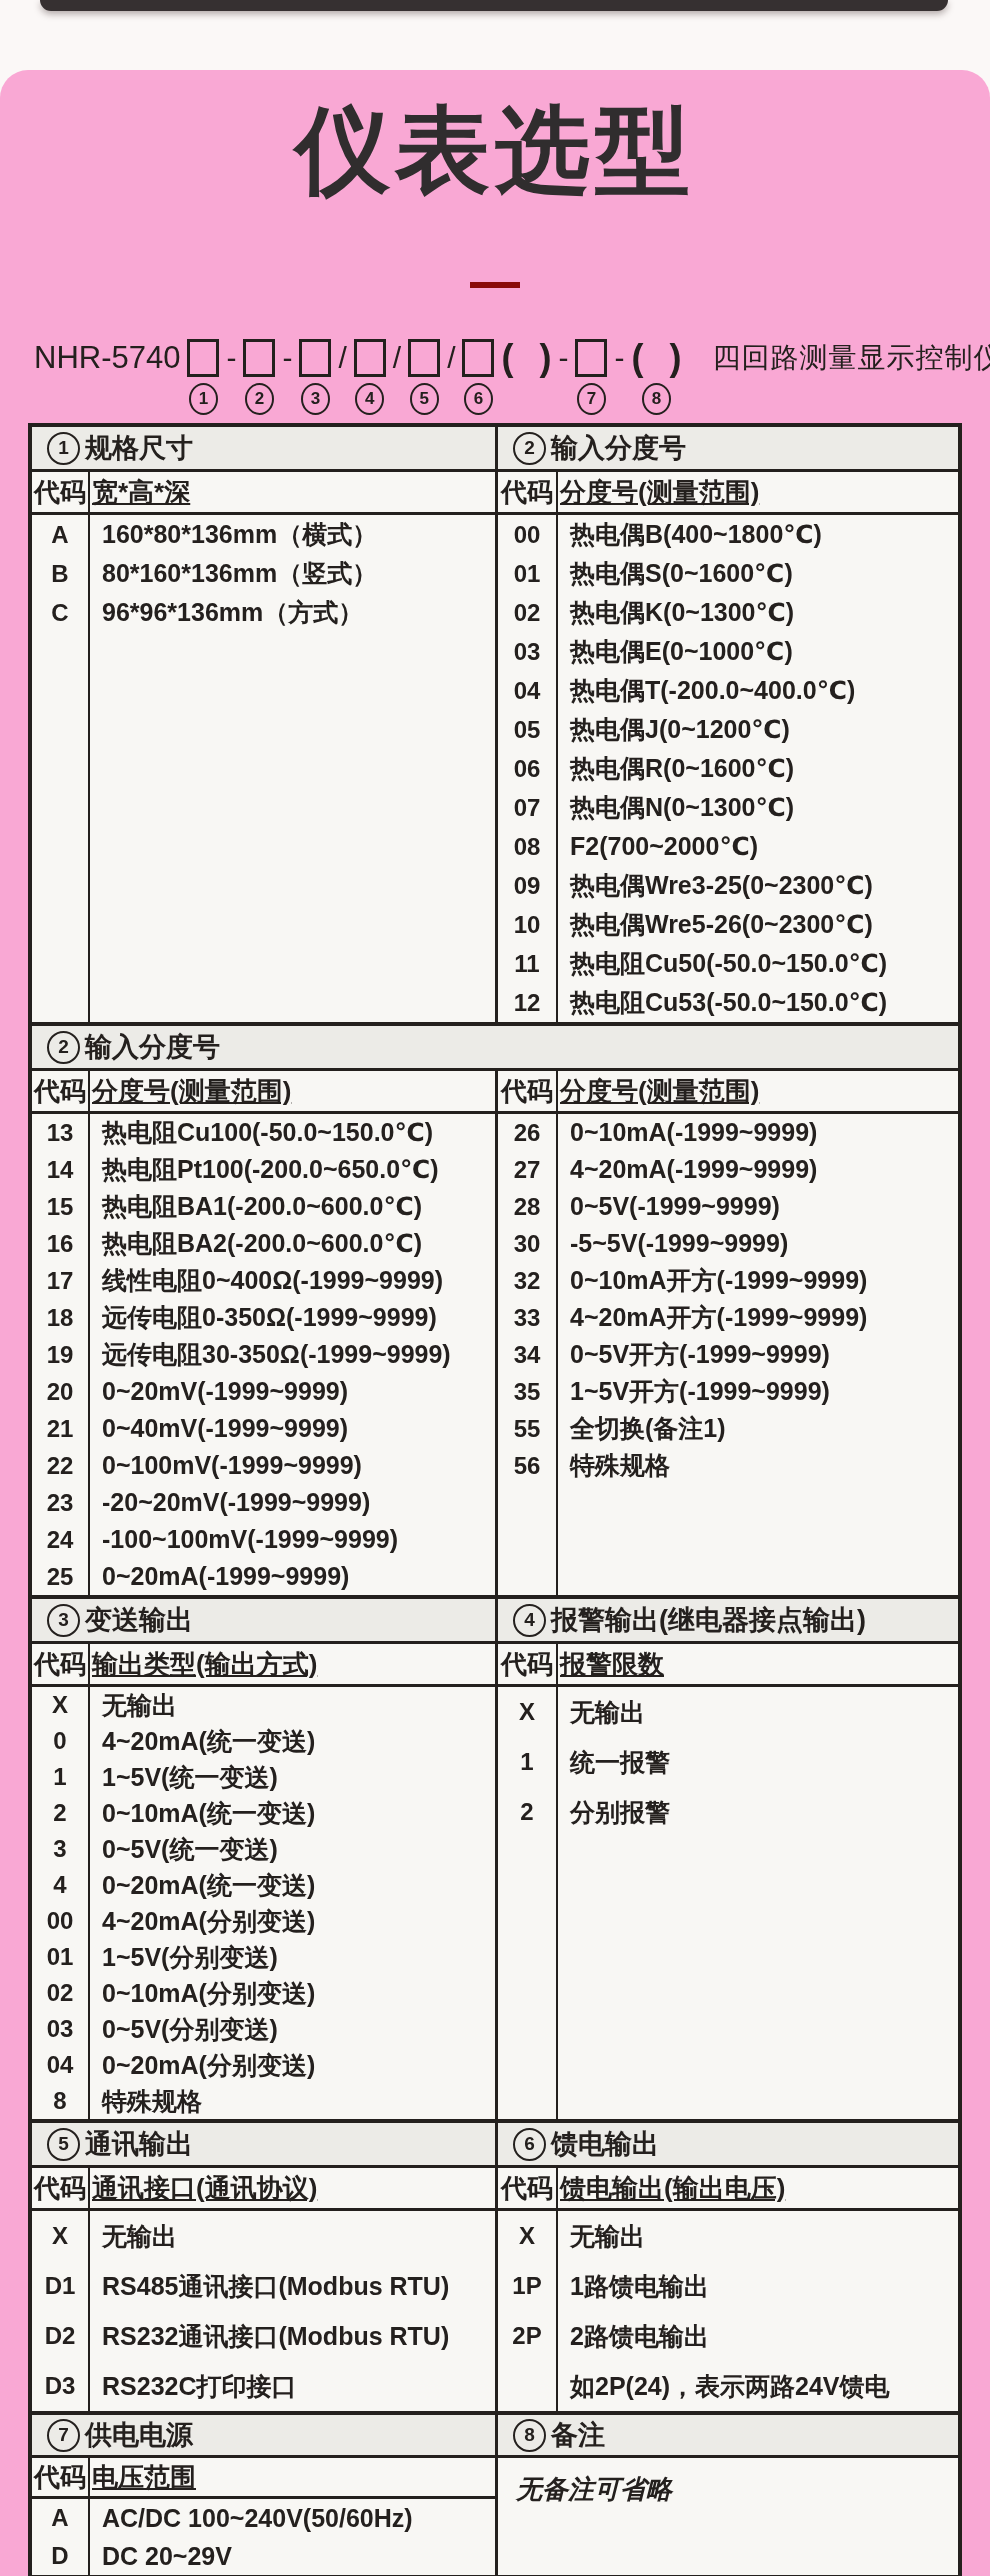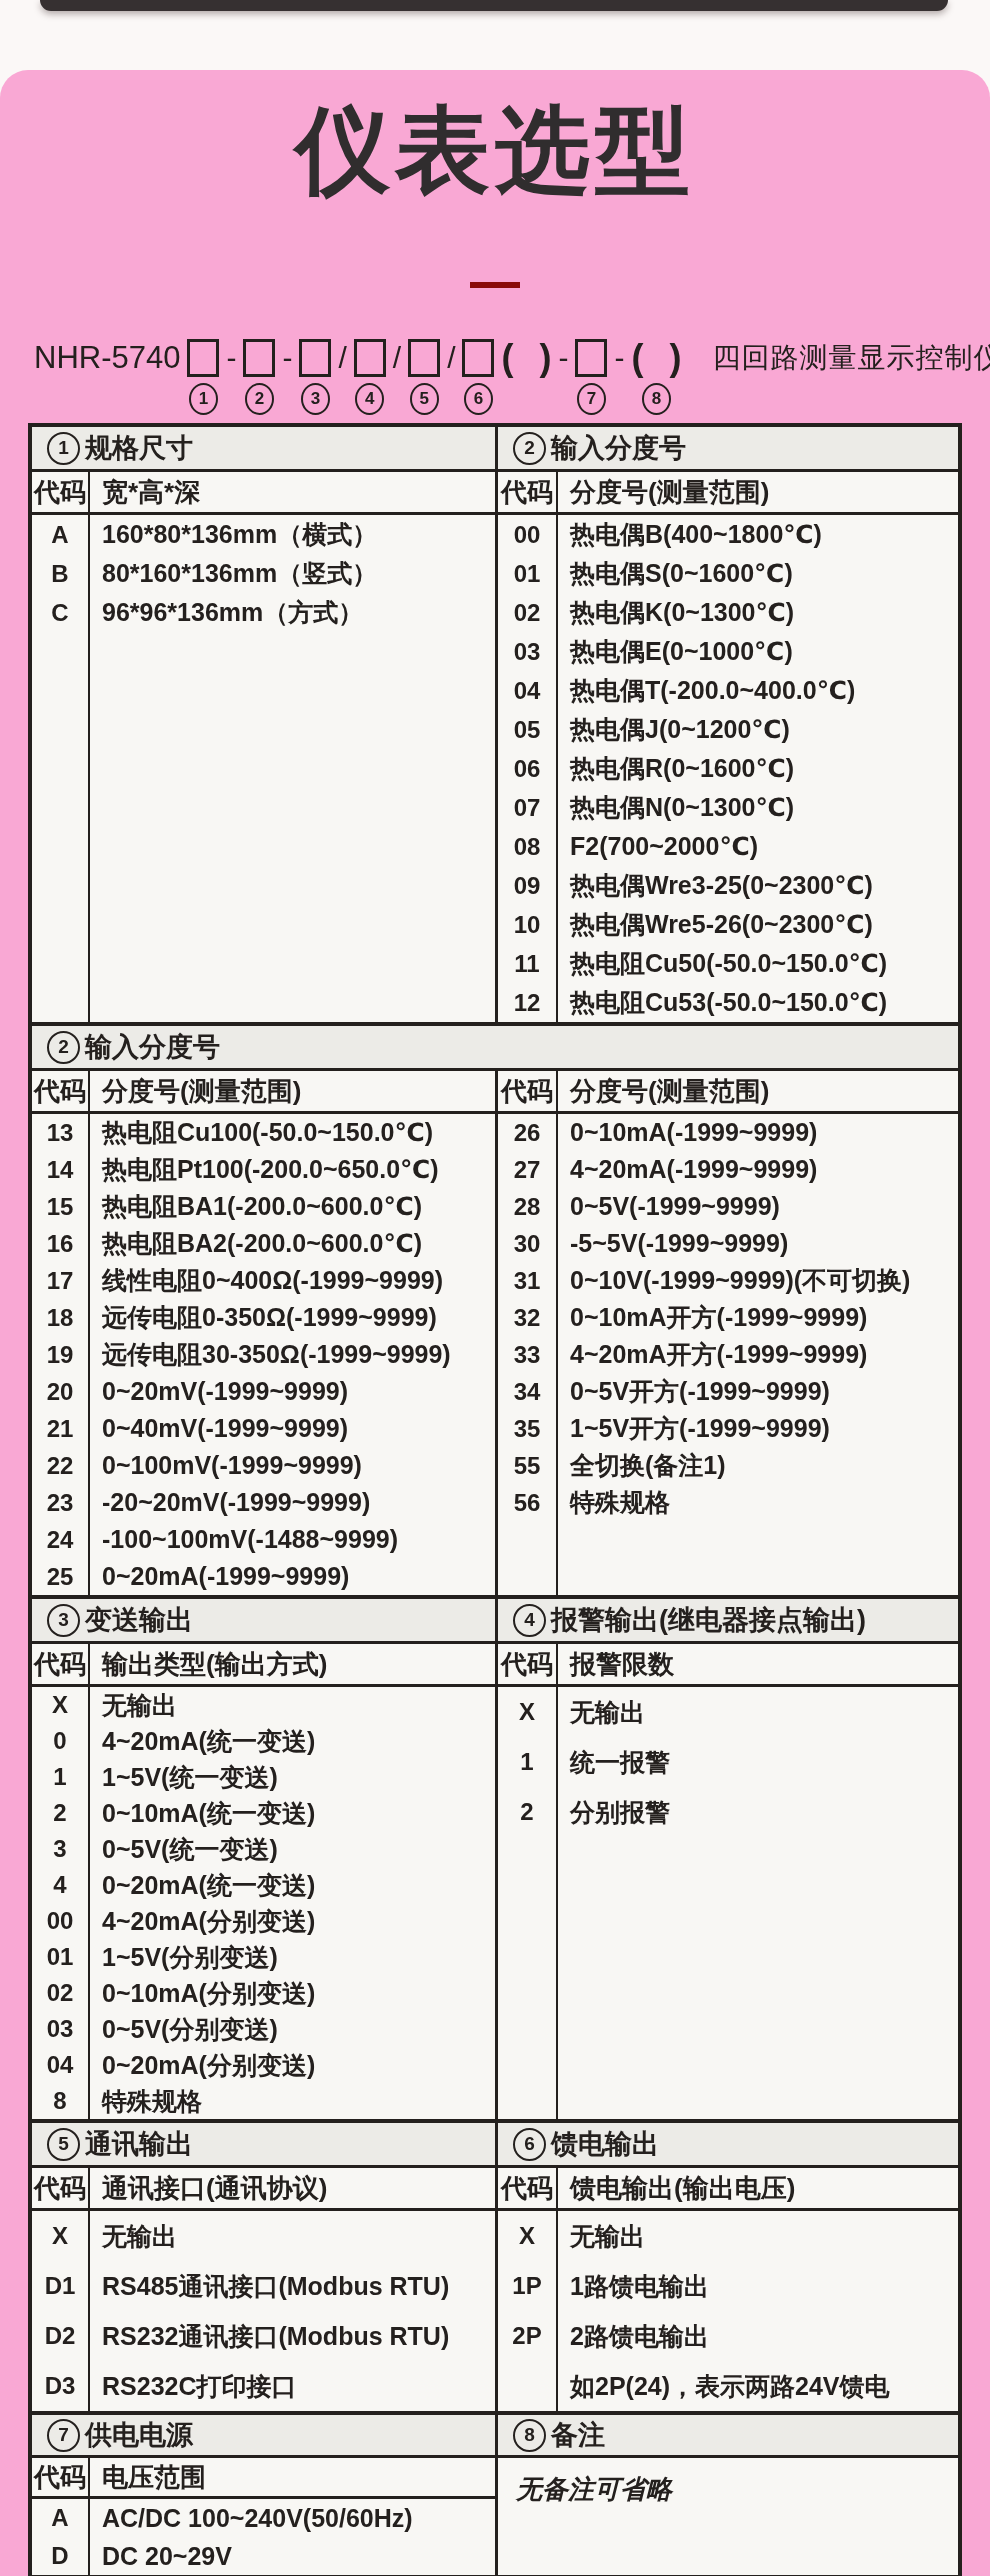--- a/index.html
+++ b/index.html
@@ -61,21 +61,21 @@
   }
   .colhead{
     height:40px;display:flex;align-items:stretch;
     border-bottom:3px solid #24201e;font-size:26px;font-weight:700;white-space:nowrap;
   }
   .colhead.small{height:38px;}
   .code-h{
     width:var(--cw,56px);flex:none;border-right:2px solid #24201e;
     display:flex;align-items:center;justify-content:center;
   }
-  .label-h{display:flex;align-items:center;padding-left:12px;min-width:0;}
+  .label-h{display:flex;align-items:center;padding-left:2px;min-width:0;text-decoration:underline;}
   .rows{position:relative;flex:1;}
   .rows::before{
     content:"";position:absolute;top:0;bottom:0;left:var(--cw,56px);
     width:2px;background:#24201e;
   }
   .row{height:var(--rh,40px);display:flex;align-items:center;font-size:25px;font-weight:700;white-space:nowrap;}
   .row .code{width:var(--cw,56px);flex:none;text-align:center;font-size:24px;}
   .row .label{flex:1;padding-left:14px;min-width:0;}
   .note{padding:14px 0 0 18px;font-size:26px;font-weight:700;font-style:italic;}
 </style>
@@ -372,21 +372,21 @@
                 <span class="label">0~100mV(-1999~9999)</span>
               </div>
 
               <div class="row">
                 <span class="code">23</span>
                 <span class="label">-20~20mV(-1999~9999)</span>
               </div>
 
               <div class="row">
                 <span class="code">24</span>
-                <span class="label">-100~100mV(-1488~9999)</span>
+                <span class="label">-100~100mV(-1999~9999)</span>
               </div>
 
               <div class="row">
                 <span class="code">25</span>
                 <span class="label">0~20mA(-1999~9999)</span>
               </div>
             </div>
         </div>
         <div class="panel">
           <div class="colhead" style="--cw:58px">
@@ -409,24 +409,20 @@
                 <span class="code">28</span>
                 <span class="label">0~5V(-1999~9999)</span>
               </div>
 
 
               <div class="row">
                 <span class="code">30</span>
                 <span class="label">-5~5V(-1999~9999)</span>
               </div>
 
-              <div class="row">
-                <span class="code">31</span>
-                <span class="label">0~10V(-1999~9999)(不可切换)</span>
-              </div>
 
               <div class="row">
                 <span class="code">32</span>
                 <span class="label">0~10mA开方(-1999~9999)</span>
               </div>
 
               <div class="row">
                 <span class="code">33</span>
                 <span class="label">4~20mA开方(-1999~9999)</span>
               </div>

